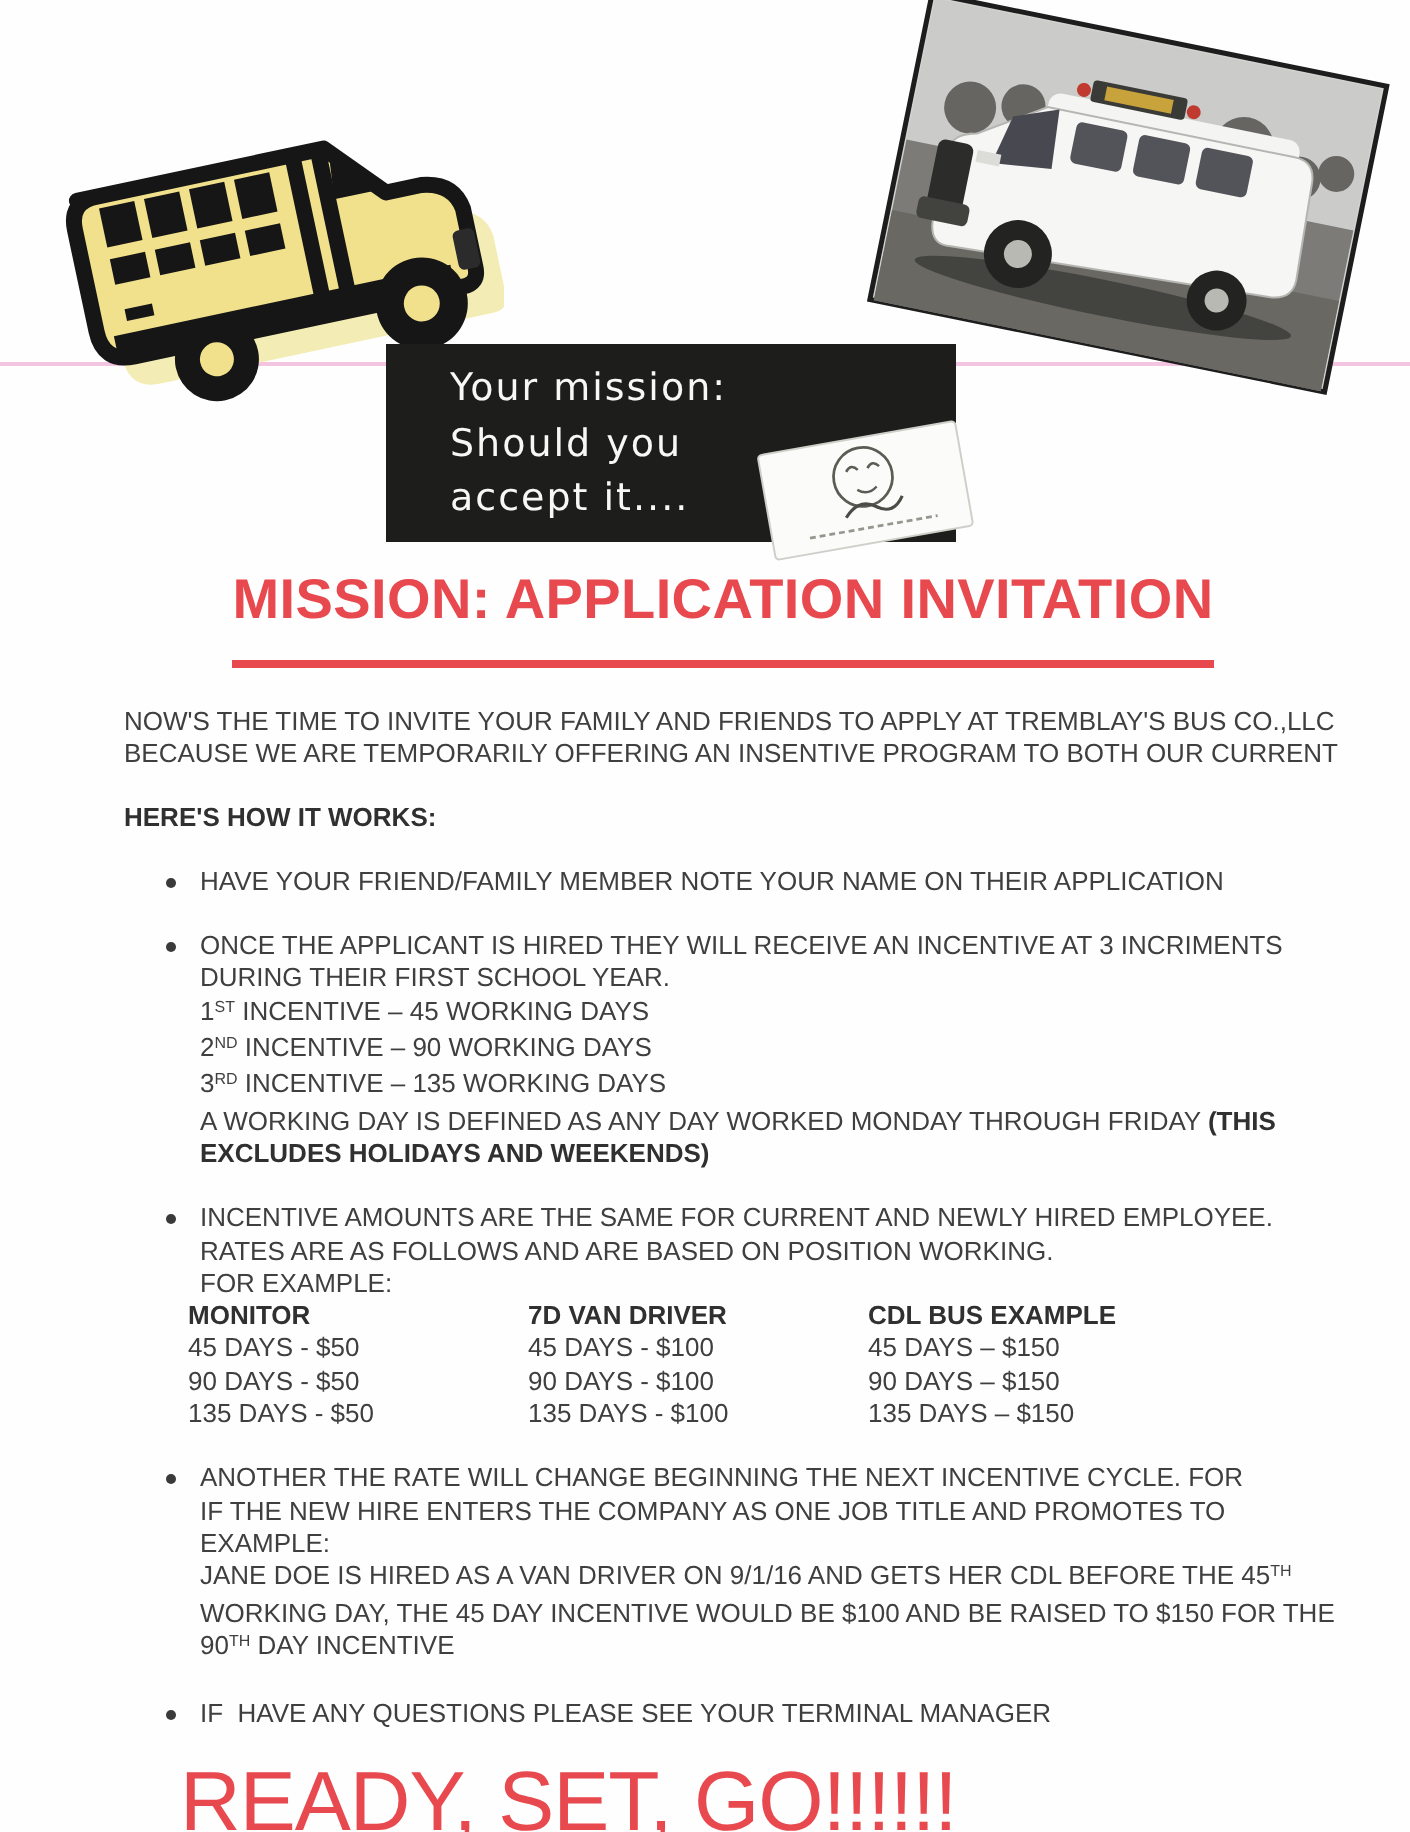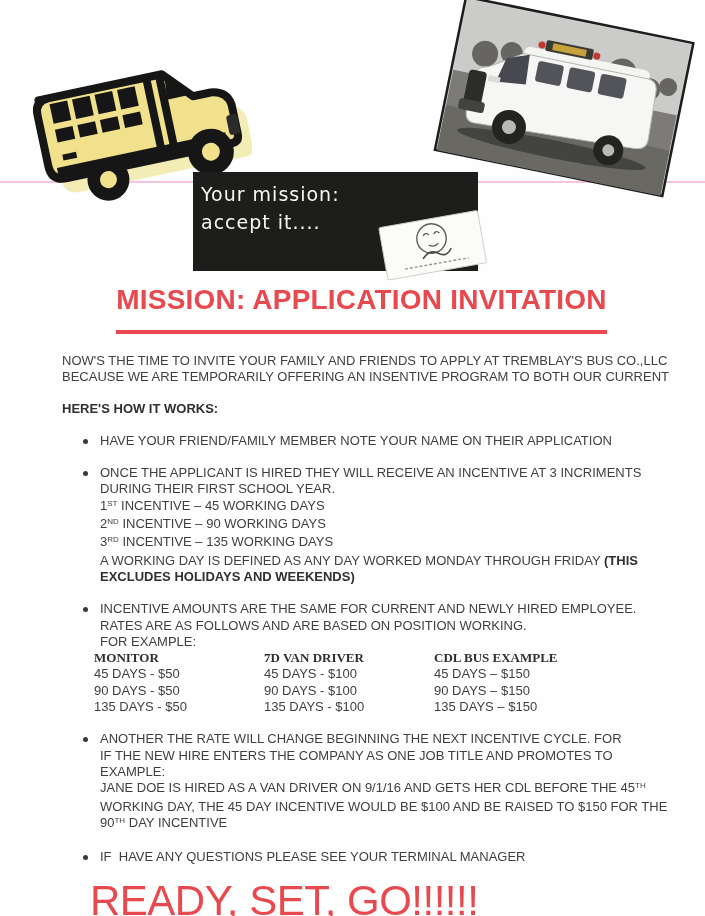--- a/index.html
+++ b/index.html
@@ -11,21 +11,21 @@
   .pink-line{position:absolute;left:0;top:181px;width:705px;height:2px;
     background:rgba(233,150,198,.55);z-index:1;}
   .art-bus{position:absolute;left:8px;top:6px;width:244px;height:204px;z-index:2;}
   .art-van{position:absolute;left:420px;top:0px;width:285px;height:200px;z-index:2;}
   .mission-box{
     position:absolute;left:193px;top:172px;width:285px;height:99px;
     background:#1d1d1b;z-index:3;color:#f7f7f5;
     font-family:"DejaVu Sans",sans-serif;font-size:19px;line-height:27.5px;
     letter-spacing:1px;padding:0;box-sizing:border-box;
   }
-  .mission-box .mline{padding-left:8px;}
+  .mission-box .mline{padding-left:32px;}
   .mission-box .mline:first-child{padding-top:9px;}
   .mission-card{position:absolute;right:-10px;bottom:-8px;width:108px;height:64px;
     transform:rotate(-10deg);}
   
   .headline-wrap{position:absolute;left:0;top:284px;width:705px;text-align:center;z-index:2;}
   .headline{
     display:inline-block;margin-left:18px;color:#e8494e;font-weight:bold;font-size:28px;
     border-bottom:4px solid #e8494e;padding-bottom:14px;letter-spacing:.2px;
   }
   
@@ -34,21 +34,21 @@
   .bullets{margin-top:14px;}
   .bullet-row{display:flex;margin-top:16px;}
   .dot{flex:0 0 auto;width:5px;height:5px;border-radius:50%;background:#3a3a3a;
     margin:6px 12px 0 21px;}
   .btext{flex:1 1 auto;}
   .b{font-weight:bold;color:#303030;}
   sup.sp{font-size:8px;vertical-align:baseline;position:relative;top:-4px;}
   .rate-table{display:flex;margin-left:-6px;}
   .rate-col{width:170px;}
   .rate-col:last-child{width:auto;}
-  .rate-head{font-weight:bold;color:#303030;font-family:Liberation Serif, serif;}
+  .rate-head{font-weight:bold;color:#303030;}
   .pre{white-space:pre-wrap;}
   
   .ready{
     margin-top:28px;margin-left:28px;color:#e8494e;font-weight:normal;
     font-size:42px;letter-spacing:-.5px;
   }
 </style>
 </head>
 <body>
 
@@ -120,20 +120,21 @@
         <circle cx="96" cy="137" r="17" fill="#232321"></circle>
         <circle cx="96" cy="137" r="7" fill="#b9b9b4"></circle>
         <circle cx="198" cy="140" r="15" fill="#232321"></circle>
         <circle cx="198" cy="140" r="6" fill="#b9b9b4"></circle>
       </g>
     </svg>
   </div>
 
   <div class="mission-box">
     <div class="mline">Your mission:</div>
+    <div class="mline">Should you</div>
     <div class="mline">accept it....</div>
     <svg class="mission-card" viewBox="0 0 110 64">
       <rect x="3" y="3" width="102" height="54" rx="2" fill="#fbfbf9" stroke="#cfcfca" stroke-width="1"></rect>
       <circle cx="54" cy="23" r="15" fill="none" stroke="#5c5c55" stroke-width="1.4"></circle>
       <path d="M46,19 q3,-4 6,0" fill="none" stroke="#5c5c55" stroke-width="1.3"></path>
       <path d="M57,19 q3,-4 6,0" fill="none" stroke="#5c5c55" stroke-width="1.3"></path>
       <path d="M50,29 q5,4 10,0" fill="none" stroke="#5c5c55" stroke-width="1.2"></path>
       <path d="M42,42 q8,-9 16,-3 t 14,-3" fill="none" stroke="#4c4c46" stroke-width="1.6"></path>
       <line x1="22" y1="49" x2="88" y2="49" stroke="#96968f" stroke-width="1.4" stroke-dasharray="3,2"></line>
     </svg>

